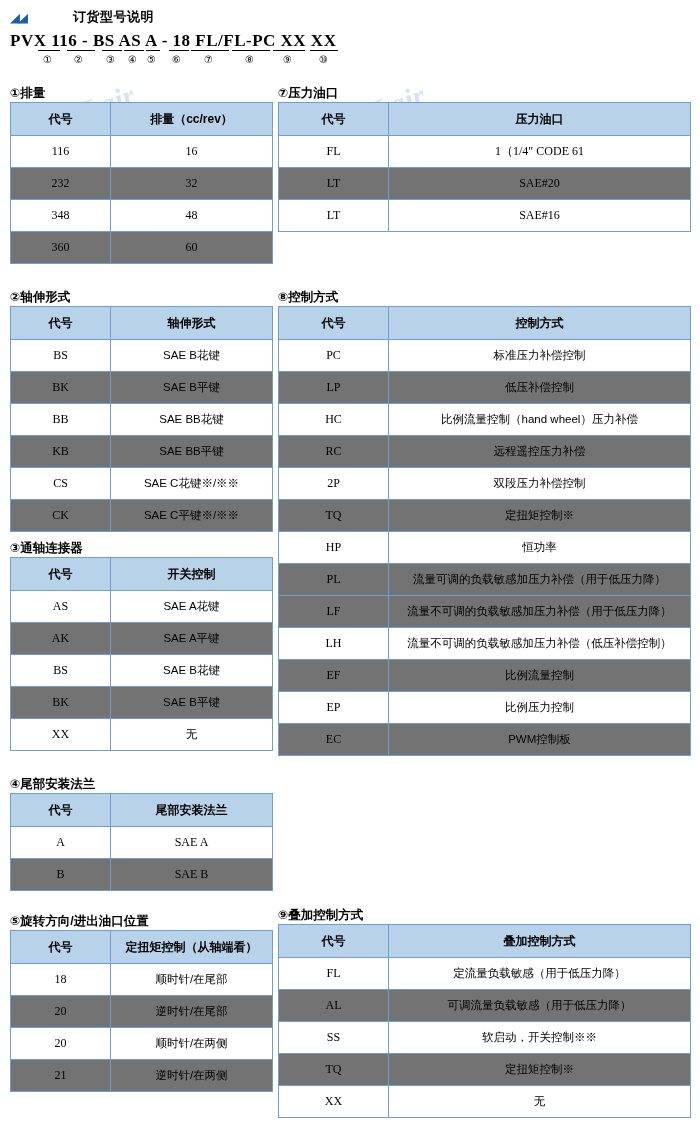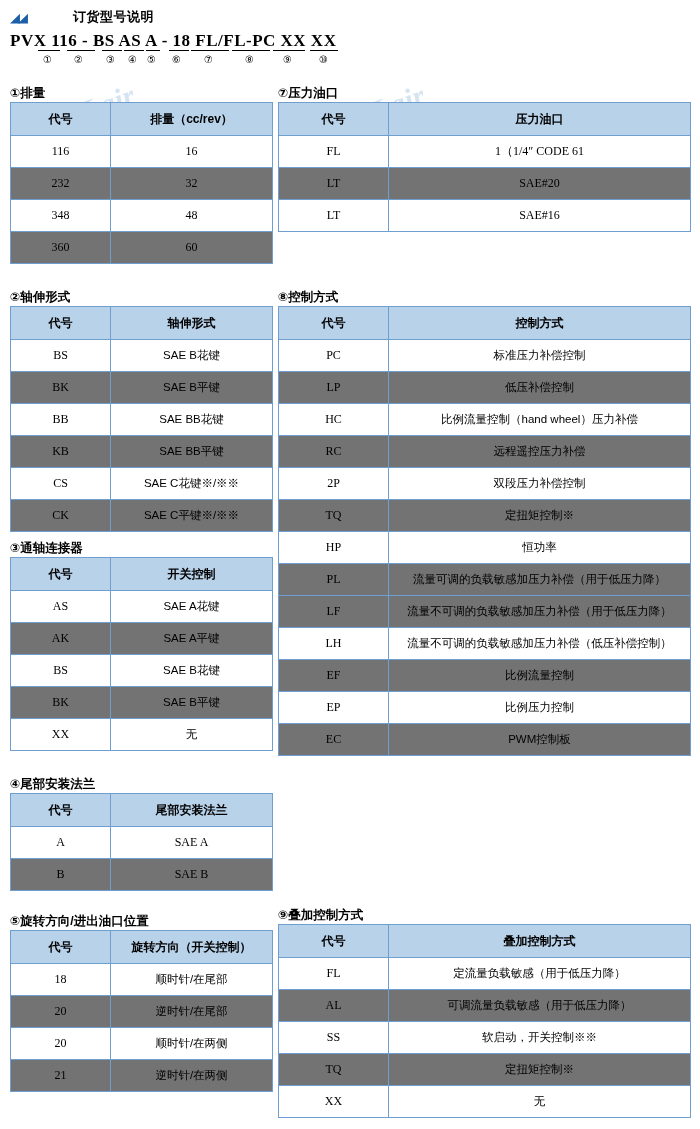--- a/index.html
+++ b/index.html
@@ -329,21 +329,21 @@
     <span class="num">⑤</span><span>旋转方向/进出油口位置</span>
   </div>
   <table class="t" style="left:10px; top:930px; width:262px;">
     <colgroup>
         <col style="width:100px">
         <col style="width:162px">
       </colgroup>
     <thead>
       <tr>
         <th class="cn">代号</th>
-        <th class="cn">旋转方向（开关控制）</th>
+        <th class="cn">定扭矩控制（从轴端看）</th>
       </tr>
     </thead>
     <tbody>
       <tr>
           <td class="code">18</td>
           <td class="cn">顺时针/在尾部</td>
         </tr>
       <tr class="alt">
           <td class="code">20</td>
           <td class="cn">逆时针/在尾部</td>

